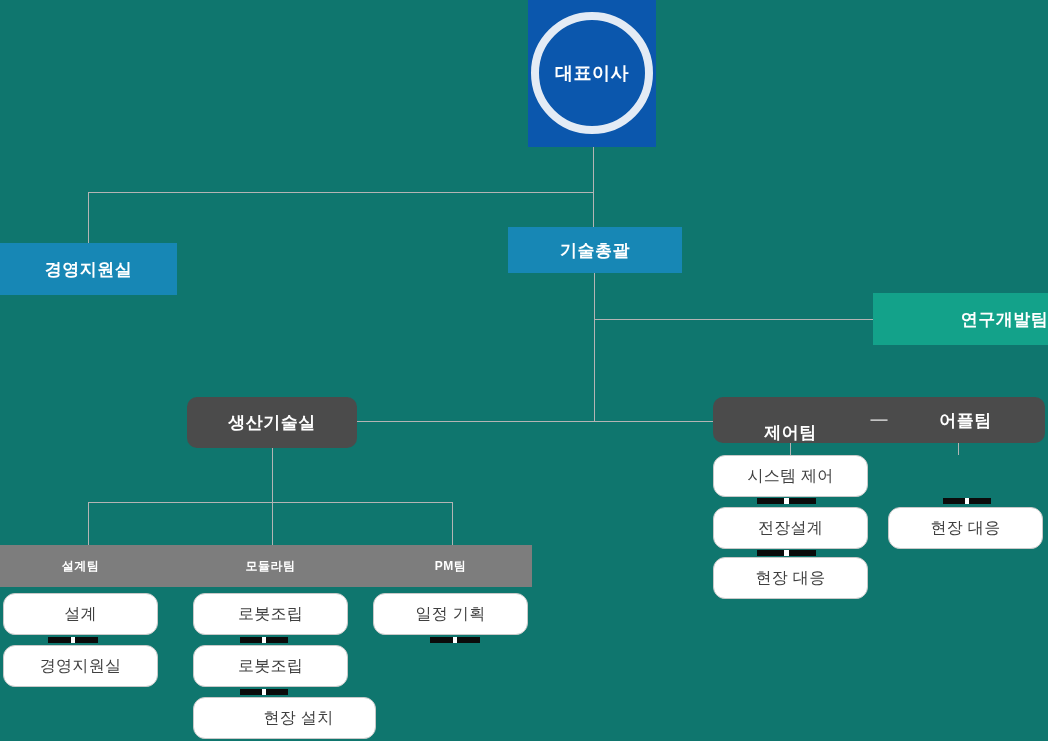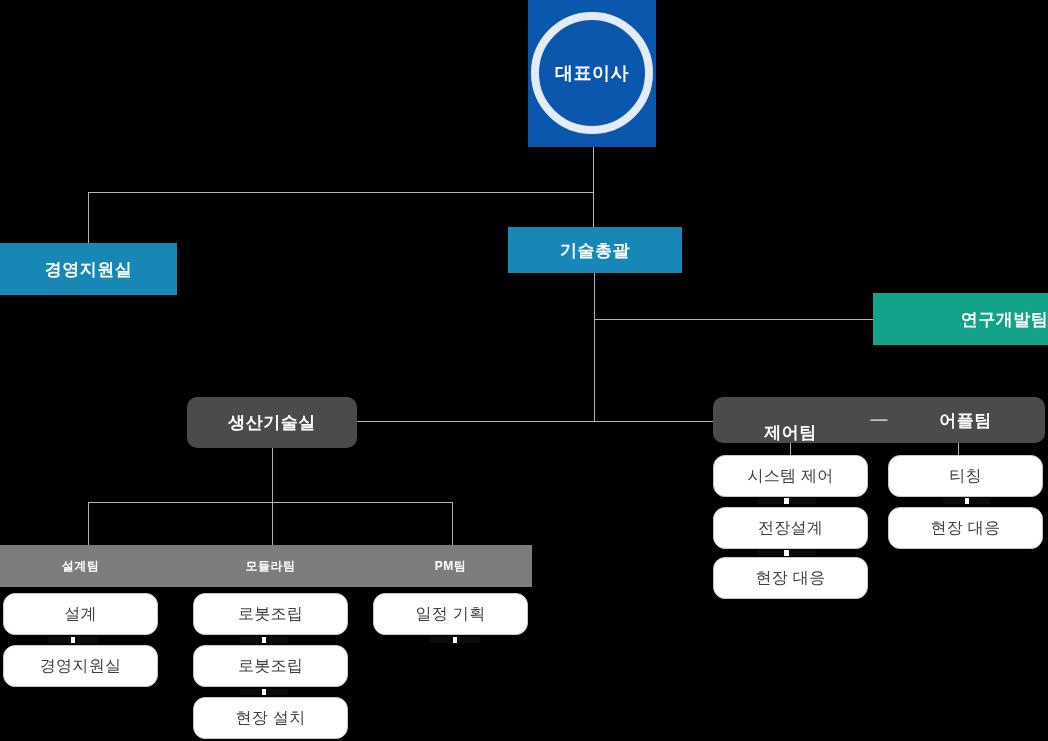--- a/index.html
+++ b/index.html
@@ -1,19 +1,19 @@
 <!DOCTYPE html>
 <html><head>
 <meta charset="utf-8">
 <style>
   html,body{margin:0;padding:0;background:#ffffff;}
   #canvas{
     position:relative;
     width:1048px;height:741px;
-    background:#000000;
+    background:#0f766e;
     font-family:"Liberation Sans","DejaVu Sans",sans-serif;
     overflow:hidden;
   }
   
   .line{position:absolute;background:#b4b4b4;}
   .hline{height:1px;}
   .vline{width:1px;}
   
   .jbar{
     position:absolute;height:6px;
@@ -122,30 +122,29 @@
     <span class="lbl" style="left:193px;">모듈라팀</span>
     <span class="lbl" style="left:373px;">PM팀</span>
   </div>
 
   <div class="item" style="left:3px;top:593px;">설계</div>
   <div class="item" style="left:3px;top:645px;">경영지원실</div>
   <div class="jbar" style="left:48px;top:637px;width:50px;"></div>
 
   <div class="item" style="left:193px;top:593px;">로봇조립</div>
   <div class="item" style="left:193px;top:645px;">로봇조립</div>
-  <div class="item" style="left:193px;top:697px;">현장 설치</div>
+  <div class="item" style="left:193px;top:697px;padding-left:28px;">현장 설치</div>
   <div class="jbar" style="left:240px;top:637px;width:48px;"></div>
   <div class="jbar" style="left:240px;top:689px;width:48px;"></div>
 
   <div class="item" style="left:373px;top:593px;">일정 기획</div>
   <div class="jbar" style="left:430px;top:637px;width:50px;"></div>
 
   <div class="item" style="left:713px;top:455px;">시스템 제어</div>
   <div class="item" style="left:713px;top:507px;">전장설계</div>
   <div class="item" style="left:713px;top:557px;">현장 대응</div>
   <div class="jbar" style="left:757px;top:498px;width:59px;"></div>
   <div class="jbar" style="left:757px;top:550px;width:59px;"></div>
 
-  <div class="item" style="left:888px;top:455px;">티칭</div>
   <div class="item" style="left:888px;top:507px;">현장 대응</div>
   <div class="jbar" style="left:943px;top:498px;width:48px;"></div>
 
 </div>
 
 </body></html>

